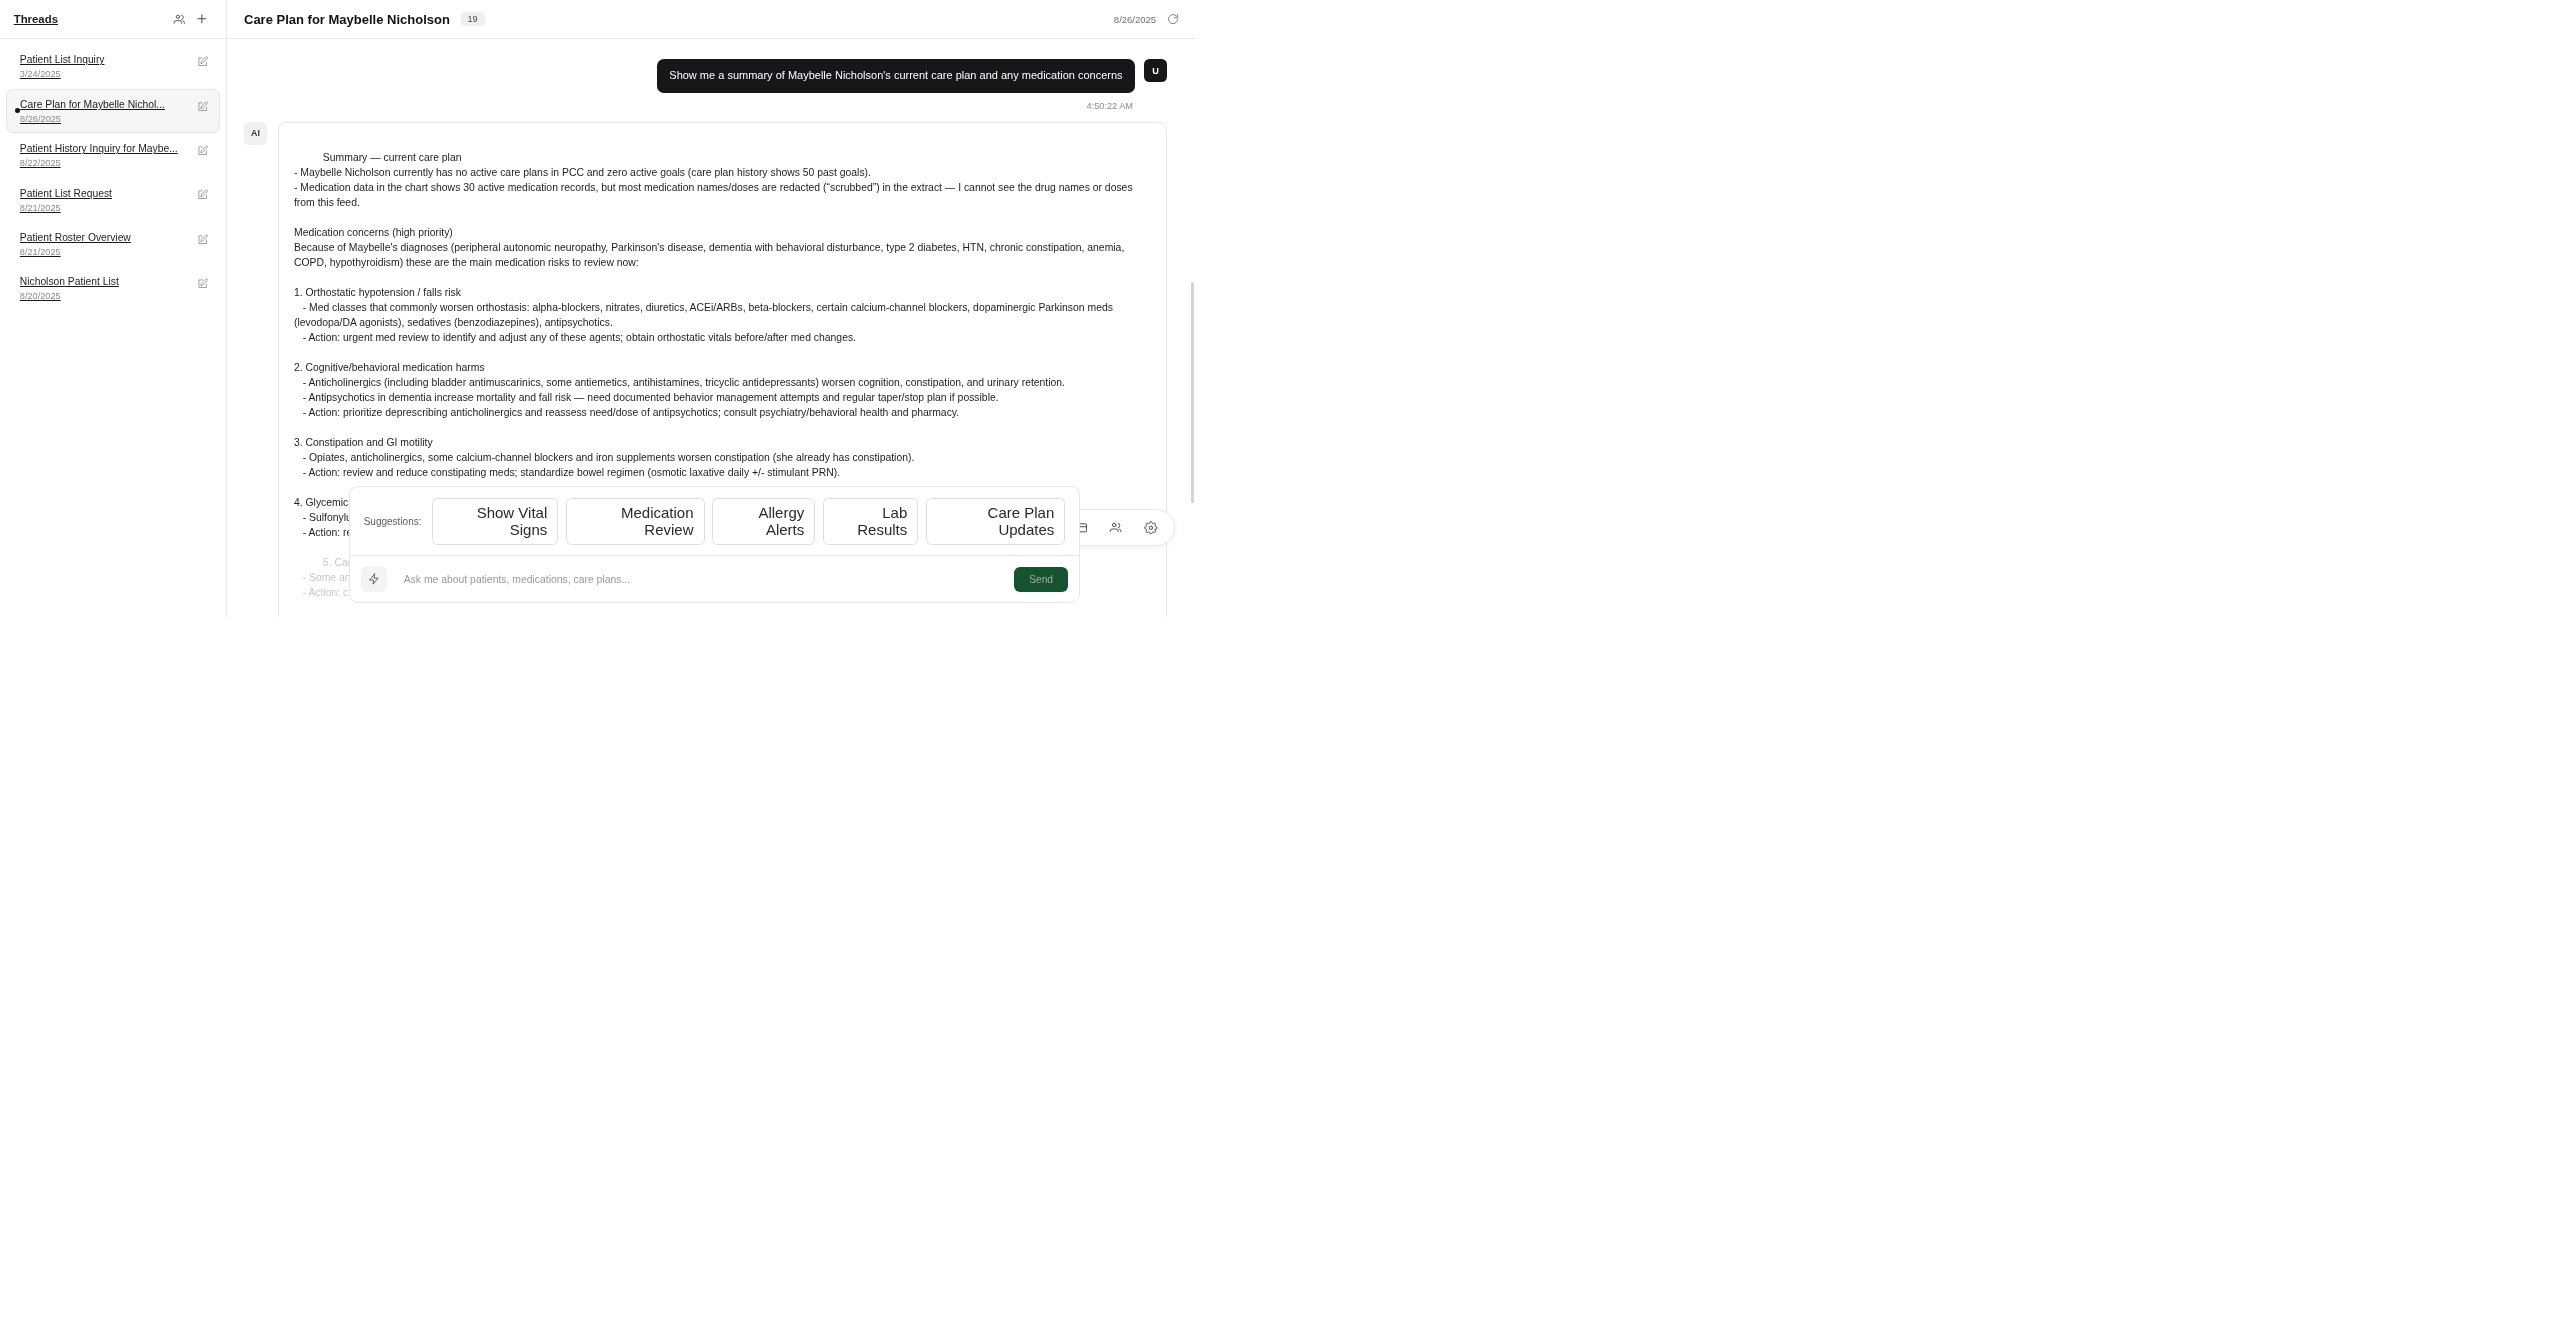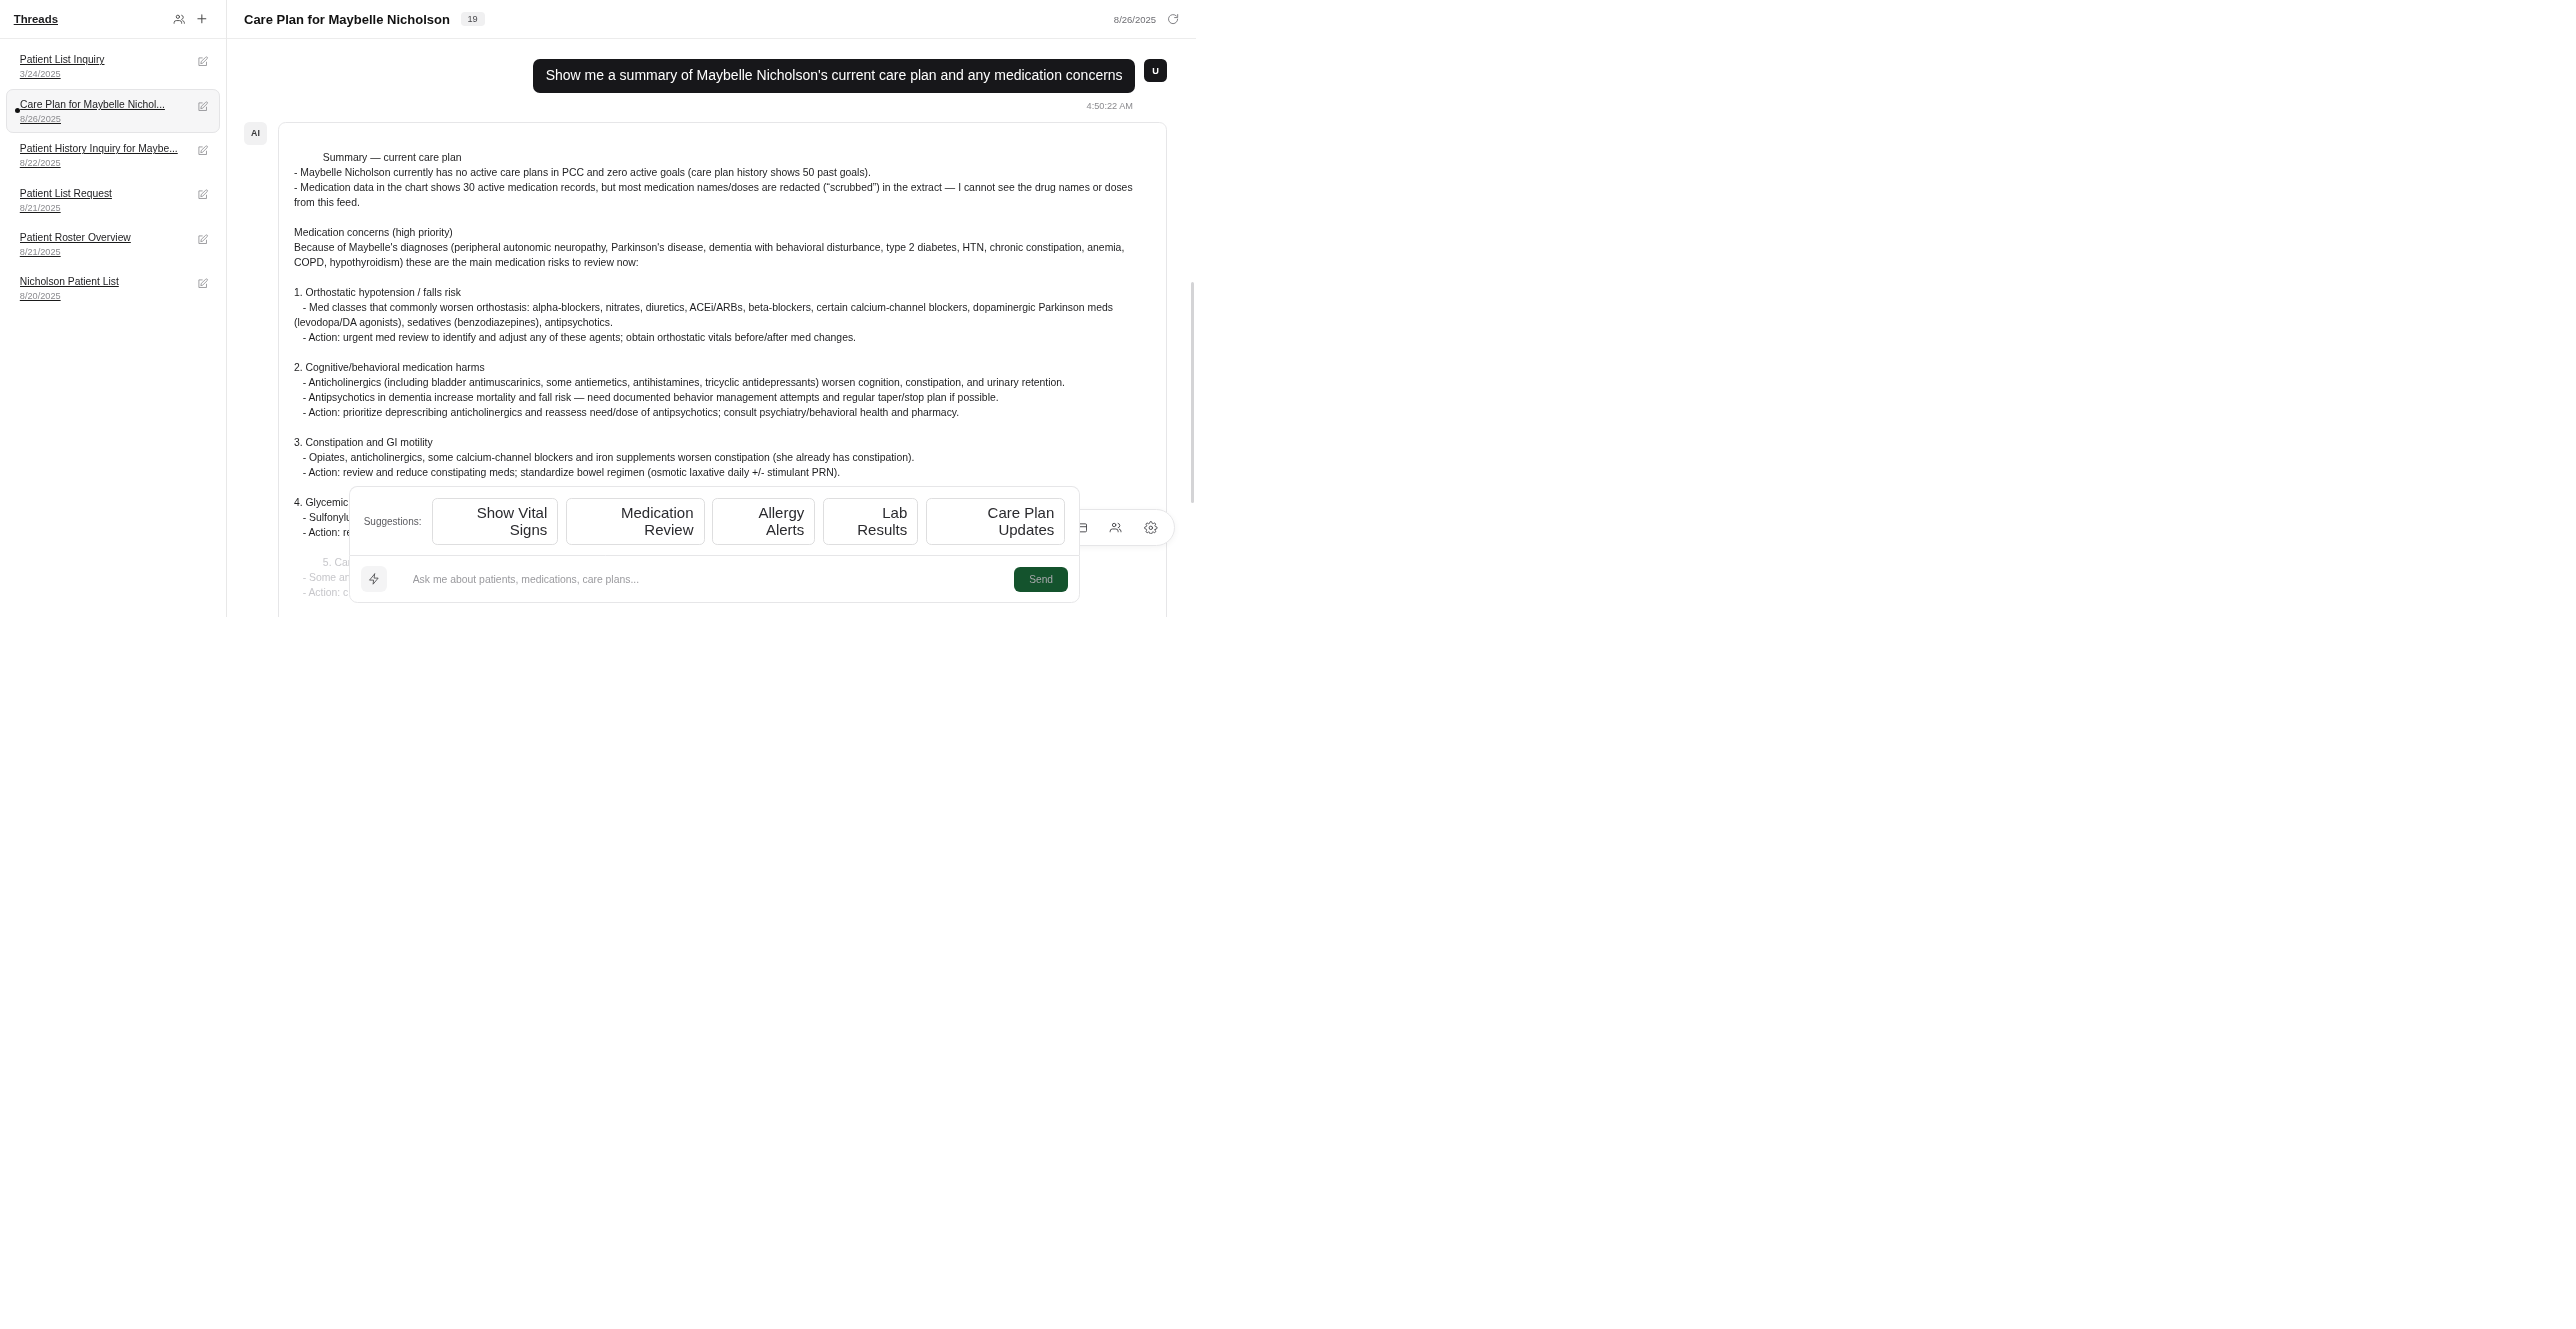--- a/index.html
+++ b/index.html
@@ -81,21 +81,21 @@
   .refresh-icon { color: #6e6e73; display: flex; }
 
   
   .conversation {
     flex: 1; overflow-y: auto; position: relative;
     padding: 20px 29px 114px 17px;
   }
   .row-user { display: flex; justify-content: flex-end; align-items: flex-start; gap: 9.2px; }
   .bubble-user {
     background: #17171a; color: #fff;
-    font-size: 14px; line-height: 15.3px;
+    font-size: 11px; line-height: 15.3px;
     border-radius: 6.9px;
     padding: 9.2px 12.2px;
     max-width: 656px;
   }
   .avatar {
     width: 23px; height: 23px; border-radius: 5.3px;
     background: #17171a; color: #fff;
     font-size: 9.2px; font-weight: 600;
     display: flex; align-items: center; justify-content: center;
     flex: 0 0 23px;
@@ -149,21 +149,21 @@
     border-radius: 5.3px;
     padding: 5.3px 10px;
     cursor: pointer;
     text-align: right;
   }
   .input-bar {
     background: #fff;
     border: 0.8px solid #e6e6e8;
     border-radius: 0 0 8.4px 8.4px;
     padding: 10px 10.7px;
-    display: flex; align-items: center; gap: 26px;
+    display: flex; align-items: center; gap: 17px;
   }
   .spark-btn {
     width: 26px; height: 26px; border-radius: 6.1px;
     background: #f4f4f5; color: #4a4a4e;
     display: flex; align-items: center; justify-content: center;
     flex: 0 0 26px;
   }
   .chat-input {
     flex: 1; border: none; outline: none;
     font-size: 10.4px; color: #1d1d1f;

